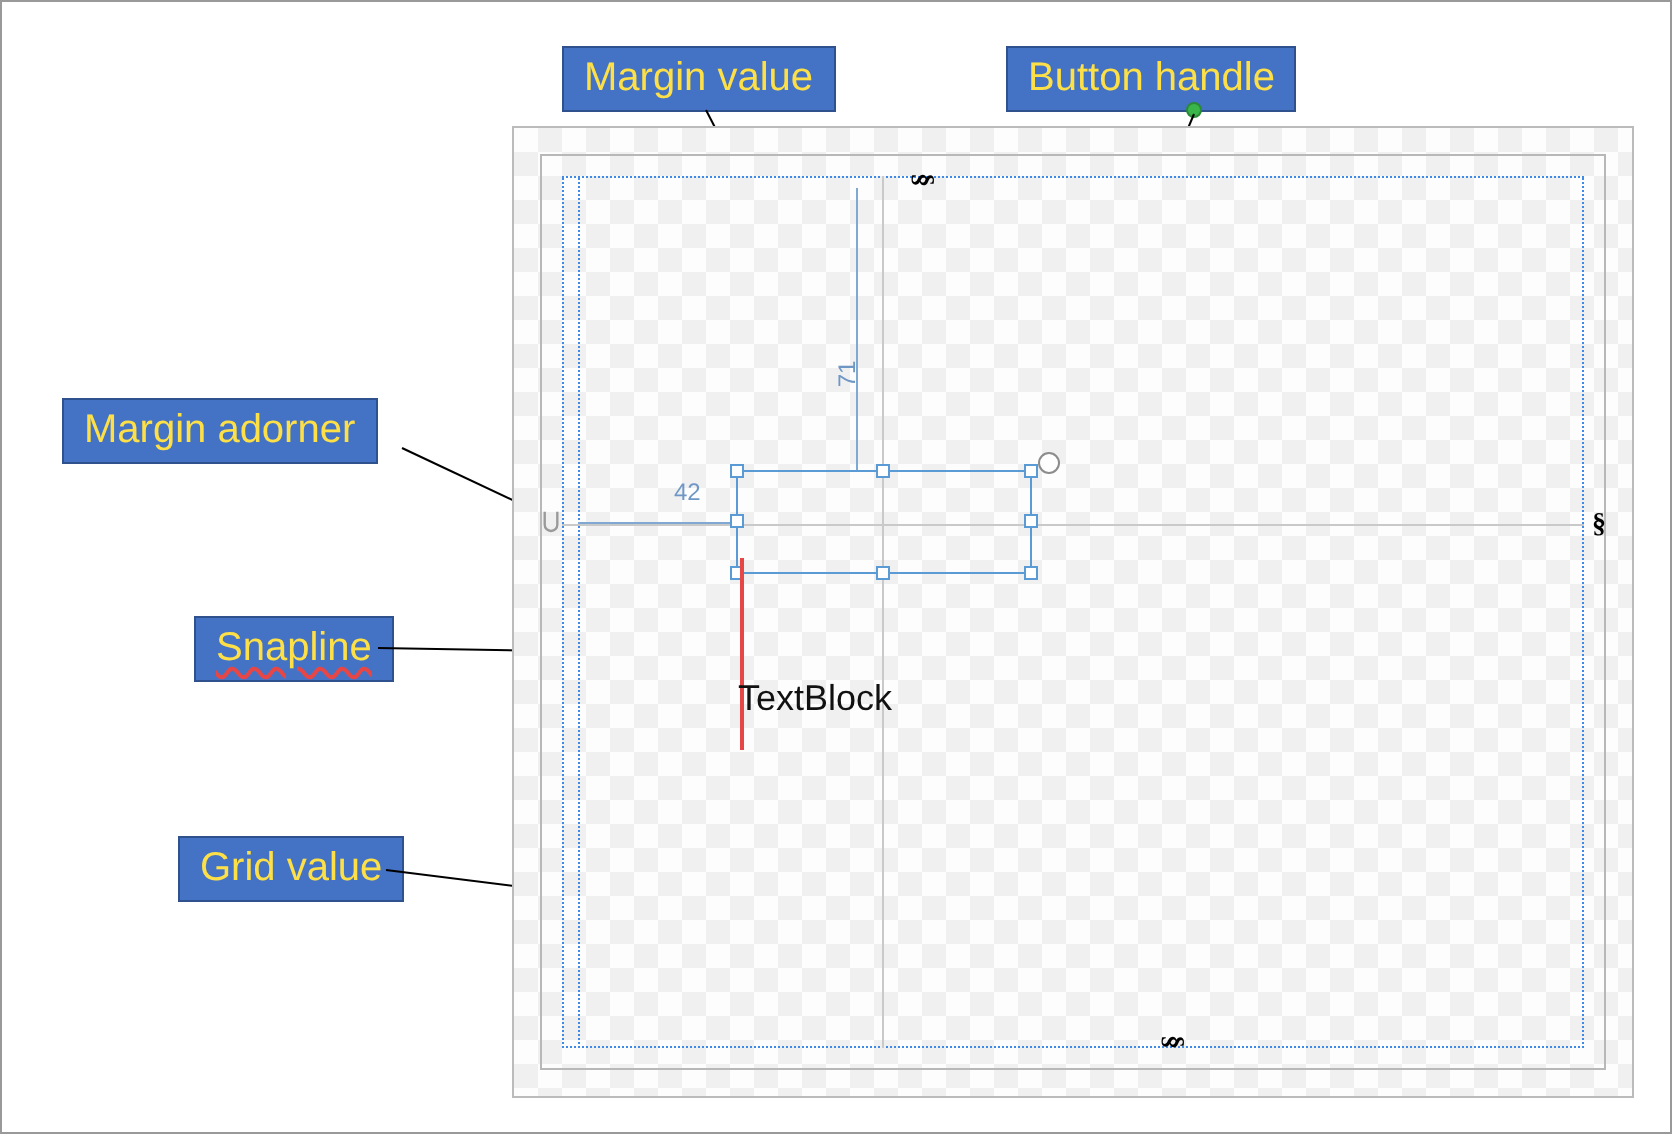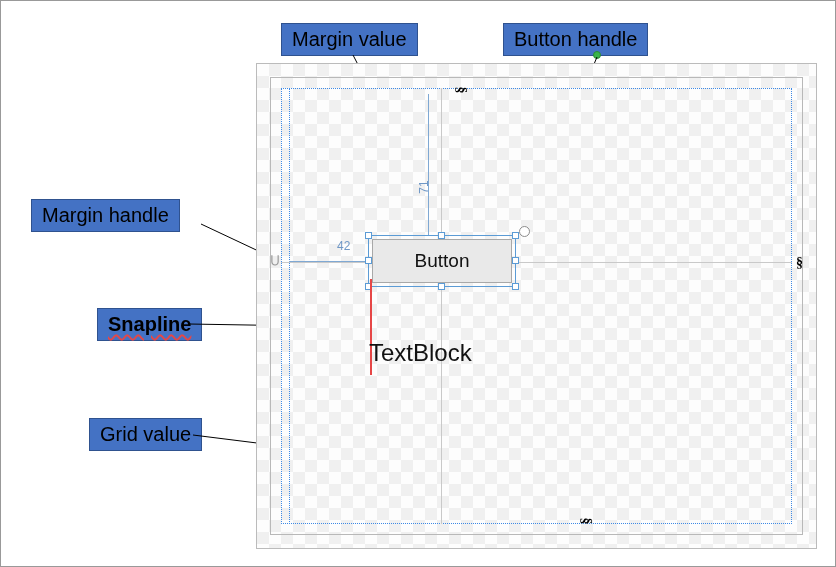--- a/index.html
+++ b/index.html
@@ -10,26 +10,26 @@
     font-family: "Segoe UI", Arial, sans-serif;
     position: relative;
     border: 1px solid #999;
   }
 
   
   .callout {
     position: absolute;
     background: #4472c4;
     border: 1.5px solid #2f528f;
-    color: #000000;
+    color: #fde047;
     font-size: 20px;
     padding: 4px 10px;
     white-space: nowrap;
   }
-  .callout.snap { position: absolute; font-weight: bold; }
+  .callout.snap { position: absolute; }
   .callout.snap .tx {
     
     text-decoration: underline wavy #e64646 1.5px;
     text-underline-offset: 3px;
   }
 
   
   svg.leaders {
     position: absolute;
     left: 0; top: 0;
@@ -179,35 +179,35 @@
   
   .snapline {
     position: absolute;
     width: 0;
     border-left: 2px solid #e64646;
   }
 
   
   .textblock {
     position: absolute;
-    font-size: 24px;
+    font-size: 18px;
     color: #111;
   }
 
   
   .sizer { font-weight: bold; }
 </style>
 </head>
 <body>
 
 <div class="callout" style="left:280px; top:22px;">Margin value</div>
 
 <div class="callout" style="left:502px; top:22px;">Button handle</div>
 
-<div class="callout" style="left:30px; top:198px;">Margin handle</div>
+<div class="callout" style="left:30px; top:198px;">Margin adorner</div>
 
 <div class="callout snap" style="left:96px; top:307px;">
   <span class="tx">Snapline</span>
 </div>
 
 <div class="callout" style="left:88px; top:417px;">Grid value</div>
 
 <div class="green-dot" style="left:592px; top:50px;"></div>
 
 <svg class="leaders">
@@ -238,23 +238,20 @@
   <span class="rail-glyph sizer" style="left:325px; bottom:19px; transform:rotate(90deg);">§</span>
 
   <div class="margin-line-v" style="left:171px; top:30px; height:141px;"></div>
   <span class="margin-value" style="left:158px; top:116px; transform:rotate(-90deg);">71</span>
 
   <div class="margin-line-h" style="left:32px; top:197px; width:79px;"></div>
   <span class="margin-value" style="left:78px; top:175px;">42</span>
 
   <span class="margin-adorner" style="left:12px; top:187px;">⊃</span>
 
-  <div class="sel-button">
-    <span>Button</span>
-  </div>
 
   <div class="selection">
     <div class="rh tl"></div>
     <div class="rh tm"></div>
     <div class="rh tr"></div>
     <div class="rh ml"></div>
     <div class="rh mr"></div>
     <div class="rh bl"></div>
     <div class="rh bm"></div>
     <div class="rh br"></div>

